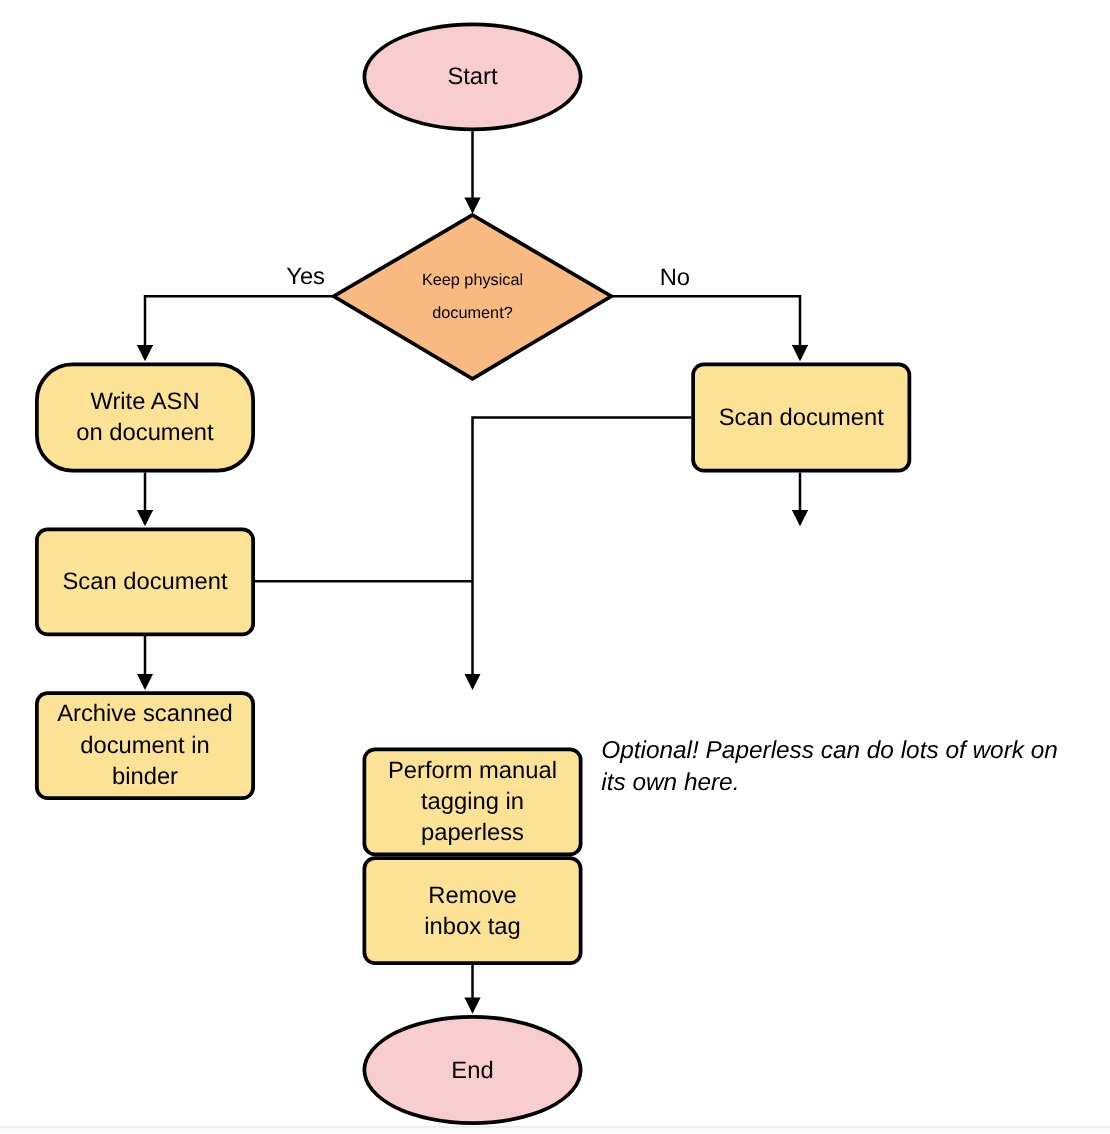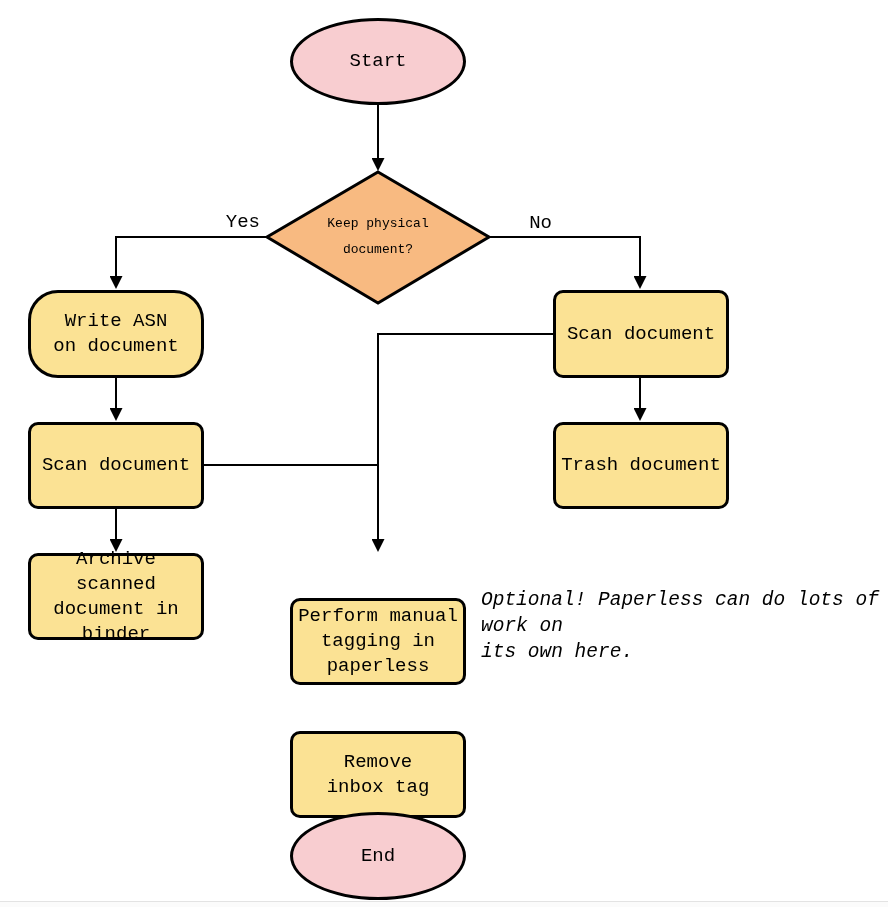--- a/index.html
+++ b/index.html
@@ -2,21 +2,21 @@
 <html><head>
 <meta charset="utf-8">
 <style>
   * { margin: 0; padding: 0; box-sizing: border-box; }
   html, body { background: #ffffff; }
   .canvas {
     position: relative;
     width: 888px;
     height: 907px;
     background: #ffffff;
-    font-family: Liberation Mono, monospace;
+    font-family: Liberation Sans, sans-serif;
     color: #000000;
     overflow: hidden;
   }
   .edges {
     position: absolute;
     inset: 0;
     width: 888px;
     height: 907px;
   }
   .node {
@@ -73,21 +73,21 @@
   }
 
   
   .n-start        { left: 290px; top: 18px;  width: 176px; height: 87px; }
   .n-write-asn    { left: 28px;  top: 290px; width: 176px; height: 88px; border-radius: 30px; }
   .n-scan-left    { left: 28px;  top: 422px; width: 176px; height: 87px; }
   .n-archive      { left: 28px;  top: 553px; width: 176px; height: 87px; }
   .n-scan-right   { left: 553px; top: 290px; width: 176px; height: 88px; }
   .n-trash        { left: 553px; top: 422px; width: 176px; height: 87px; }
   .n-tagging      { left: 290px; top: 553px; width: 176px; height: 87px; margin-top: 45px; }
-  .n-remove-inbox { left: 290px; top: 685px; width: 176px; height: 87px; margin-top: 46px; }
+  .n-remove-inbox { left: 290px; top: 685px; width: 176px; height: 87px; }
   .n-end          { left: 290px; top: 812px; width: 176px; height: 88px; }
   .n-decision-lbl { left: 283px; top: 202px; width: 190px; height: 70px; }
   .lbl-yes        { left: 196px; top: 211px; width: 64px; }
   .lbl-no         { left: 488px; top: 212px; width: 64px; }
   .ann            { left: 481px; top: 587px; width: 420px; }
 </style>
 </head>
 <body>
 
 <div class="canvas">
@@ -126,21 +126,20 @@
 on document</div>
 
   <div class="node process n-scan-left">Scan document</div>
 
   <div class="node process n-archive">Archive scanned
 document in
 binder</div>
 
   <div class="node process n-scan-right">Scan document</div>
 
-  <div class="node process n-trash">Trash document</div>
 
   <div class="node process n-tagging">Perform manual
 tagging in
 paperless</div>
 
   <div class="node process n-remove-inbox">Remove
 inbox tag</div>
 
   <div class="node terminal n-end">End</div>
 

